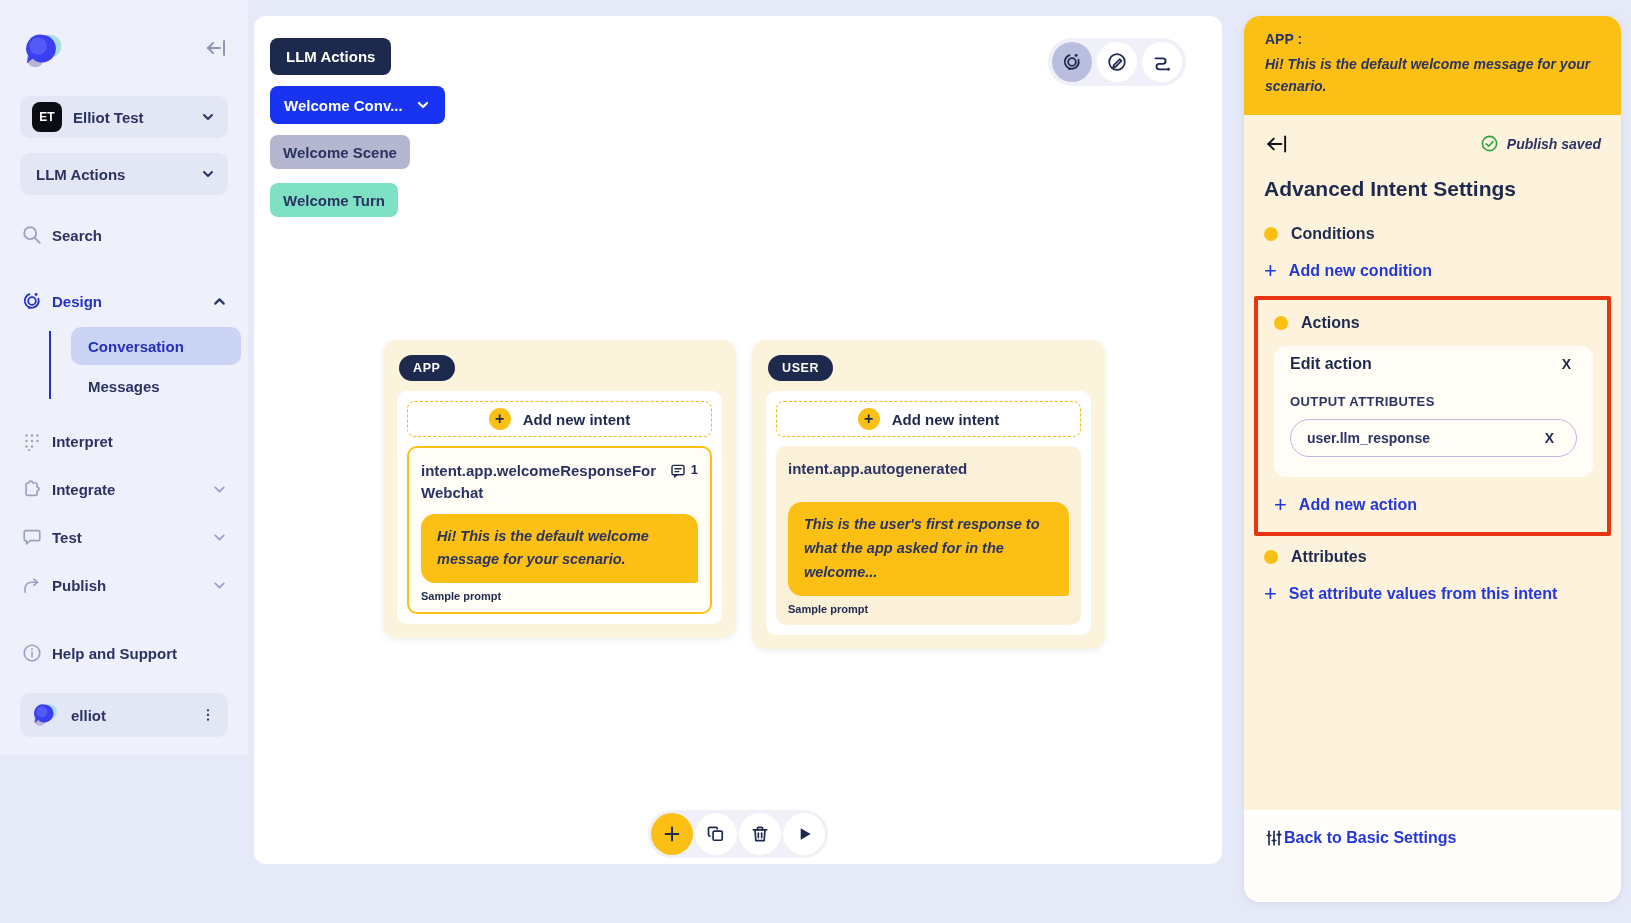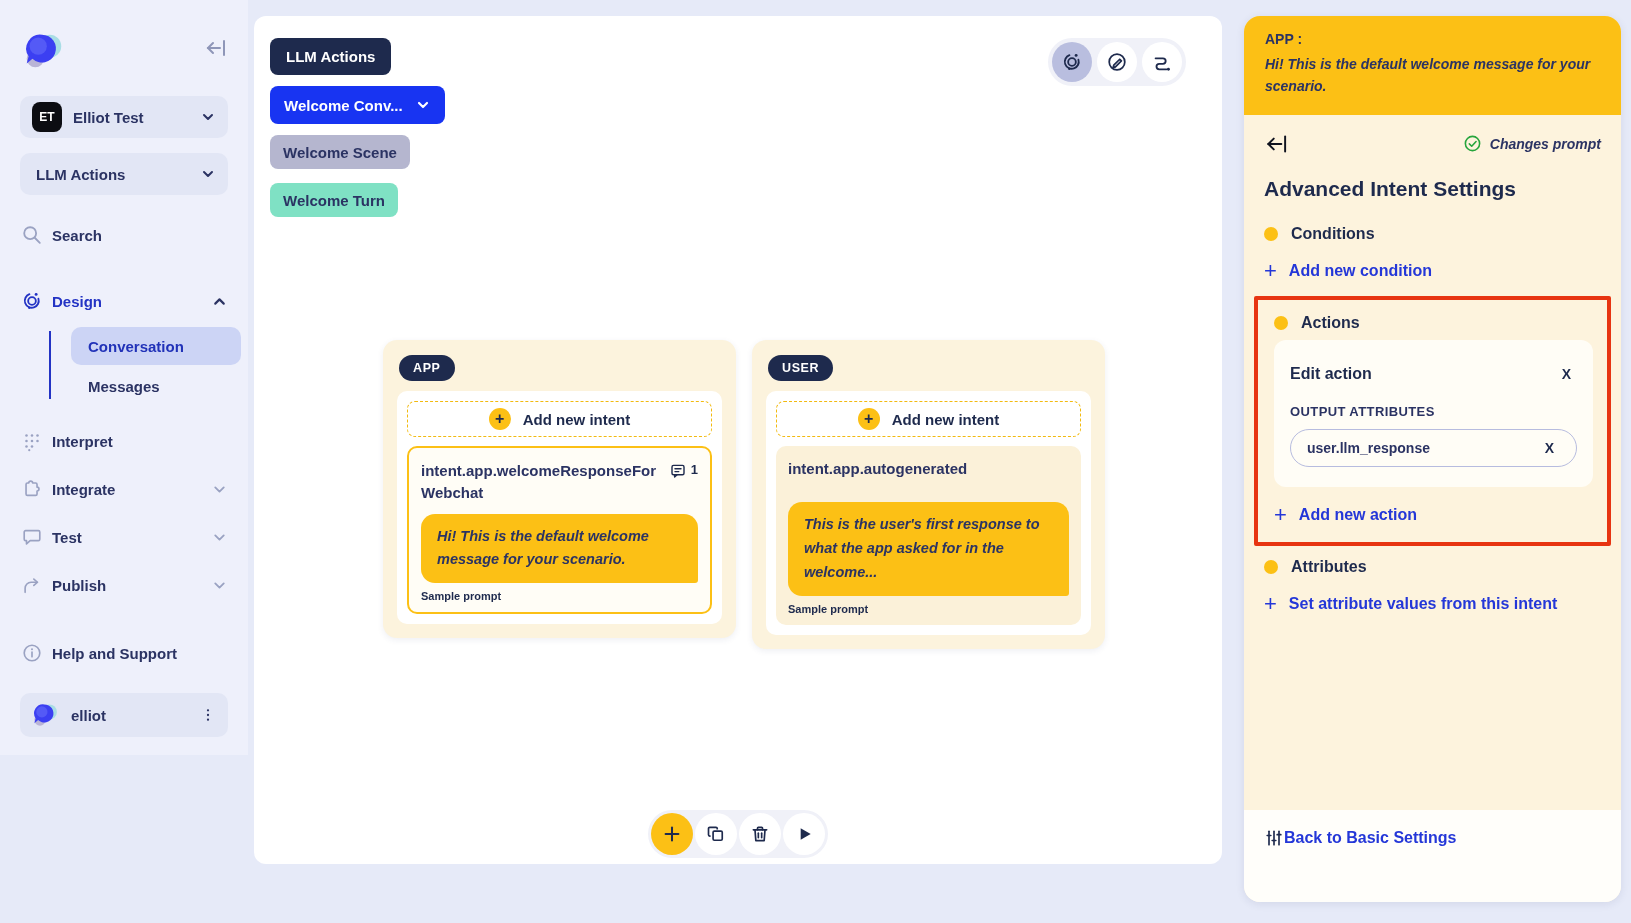--- a/index.html
+++ b/index.html
@@ -132,21 +132,21 @@
   .sect-row { display:flex; align-items:center; gap:13px; margin-top:24px; }
   .dot { width:14px; height:14px; border-radius:50%; background:#fcc015; }
   .sect-label { font-size:16px; font-weight:700; color:#1e2a4d; }
   .add-link { display:flex; align-items:center; gap:12px; margin-top:17px; color:#2437d8; cursor:pointer; }
   .add-link .plus-thin { font-size:22px; font-weight:400; line-height:1; }
   .add-link .link-label { font-size:16px; font-weight:600; }
   .red-box {
     border:4px solid #e73411; border-radius:2px; margin:14px -10px 12px; padding:2px 14px 16px 16px;
   }
   .red-box .sect-row { margin-top:12px; }
-  .edit-card { background:#fffdf6; border-radius:12px; padding:24px 16px 20px; margin-top:8px; }
+  .edit-card { background:#fffdf6; border-radius:12px; padding:8px 16px 20px; margin-top:14px; }
   .edit-head { display:flex; align-items:center; justify-content:space-between; }
   .edit-title { font-size:16px; font-weight:800; color:#1e2a4d; }
   .x-btn { font-size:14px; font-weight:600; color:#1e2a4d; cursor:pointer; padding:2px 6px; }
   .select {
     margin-top:12px; border:1.5px solid #b7bcdf; border-radius:9px; height:40px; background:#fff;
     display:flex; align-items:stretch; overflow:hidden; cursor:pointer;
   }
   .select-value { flex:1; display:flex; align-items:center; padding:0 14px; font-size:15px; font-weight:600; color:#2b3363; }
   .select-caret { width:44px; background:#eceef6; border-left:1.5px solid #b7bcdf; display:flex; align-items:center; justify-content:center; color:#1e2a4d; }
   .output-label { margin-top:20px; font-size:13px; font-weight:600; letter-spacing:.4px; color:#2b3363; }
@@ -457,21 +457,21 @@
           <line x1="4" y1="12" x2="16" y2="12"></line>
             <polyline points="9,7 4,12 9,17"></polyline>
             <line x1="19.5" y1="5" x2="19.5" y2="19"></line>
         </svg>
       </span>
       <span class="saved">
         <svg width="19" height="19" viewBox="0 0 24 24" fill="none" stroke="#27a53d" stroke-width="2" stroke-linecap="round" stroke-linejoin="round">
           <circle cx="12" cy="12" r="9"></circle>
             <polyline points="8,12.5 11,15.5 16.5,9.5"></polyline>
         </svg>
-        <span>Changes prompt</span>
+        <span>Publish saved</span>
       </span>
     </div>
 
     <h1 class="panel-title">Advanced Intent Settings</h1>
 
     <div class="sect-row">
       <span class="dot"></span>
       <span class="sect-label">Conditions</span>
     </div>
     <div class="add-link">

